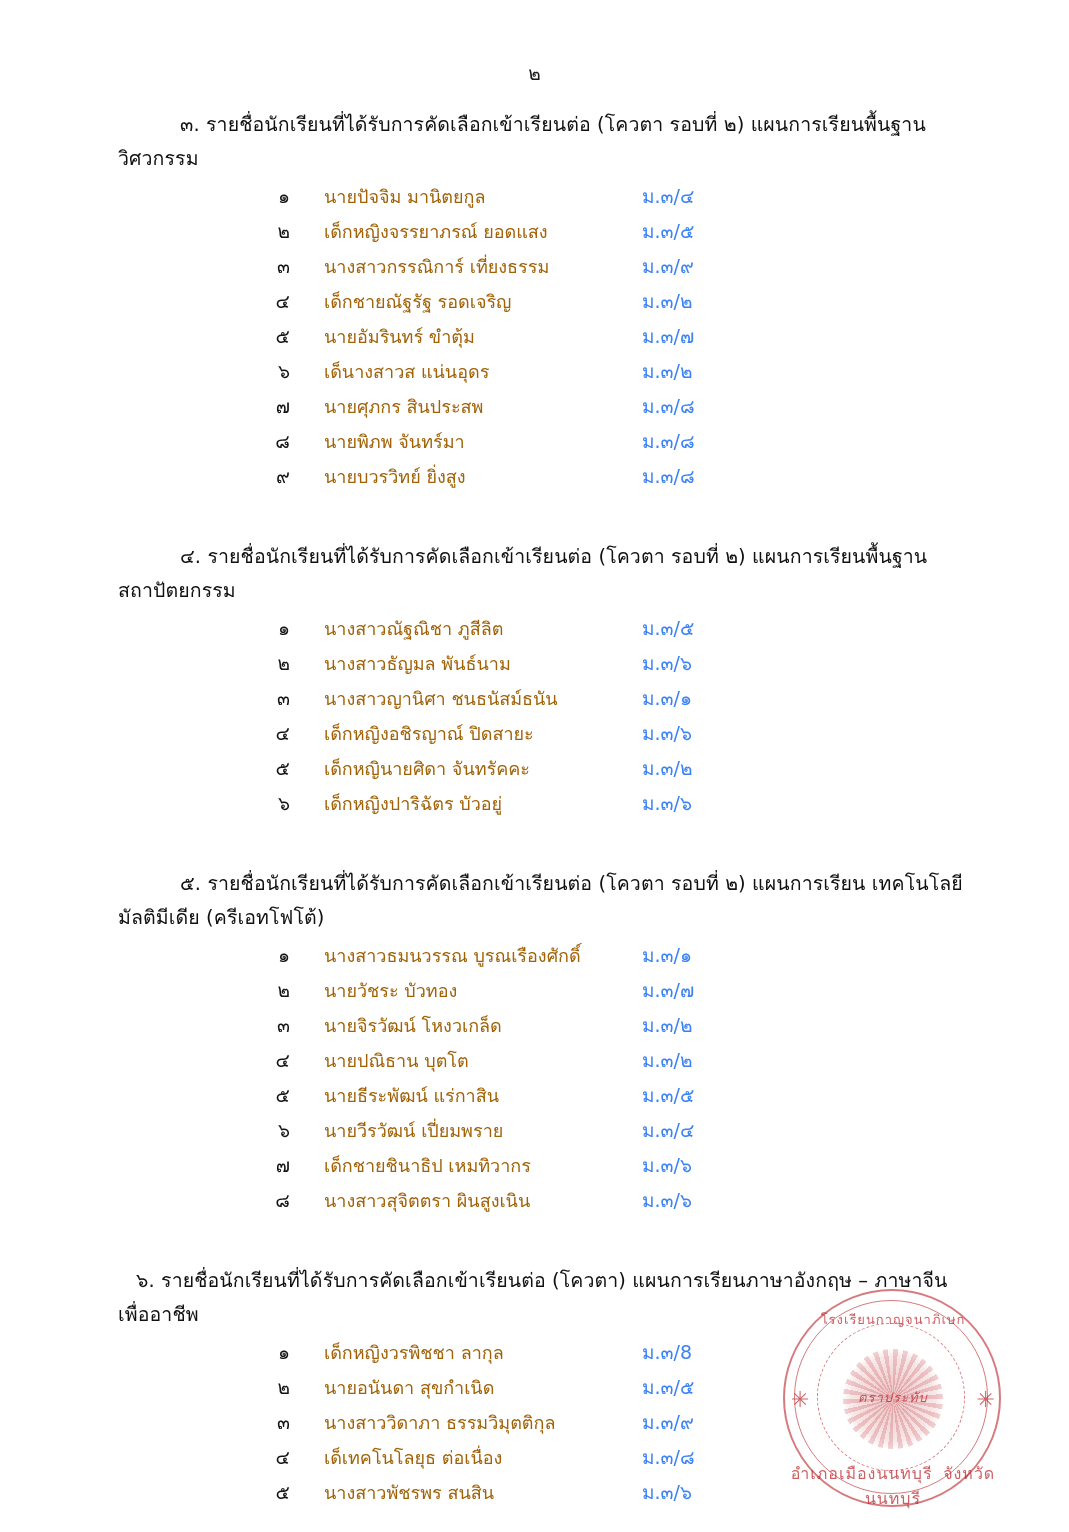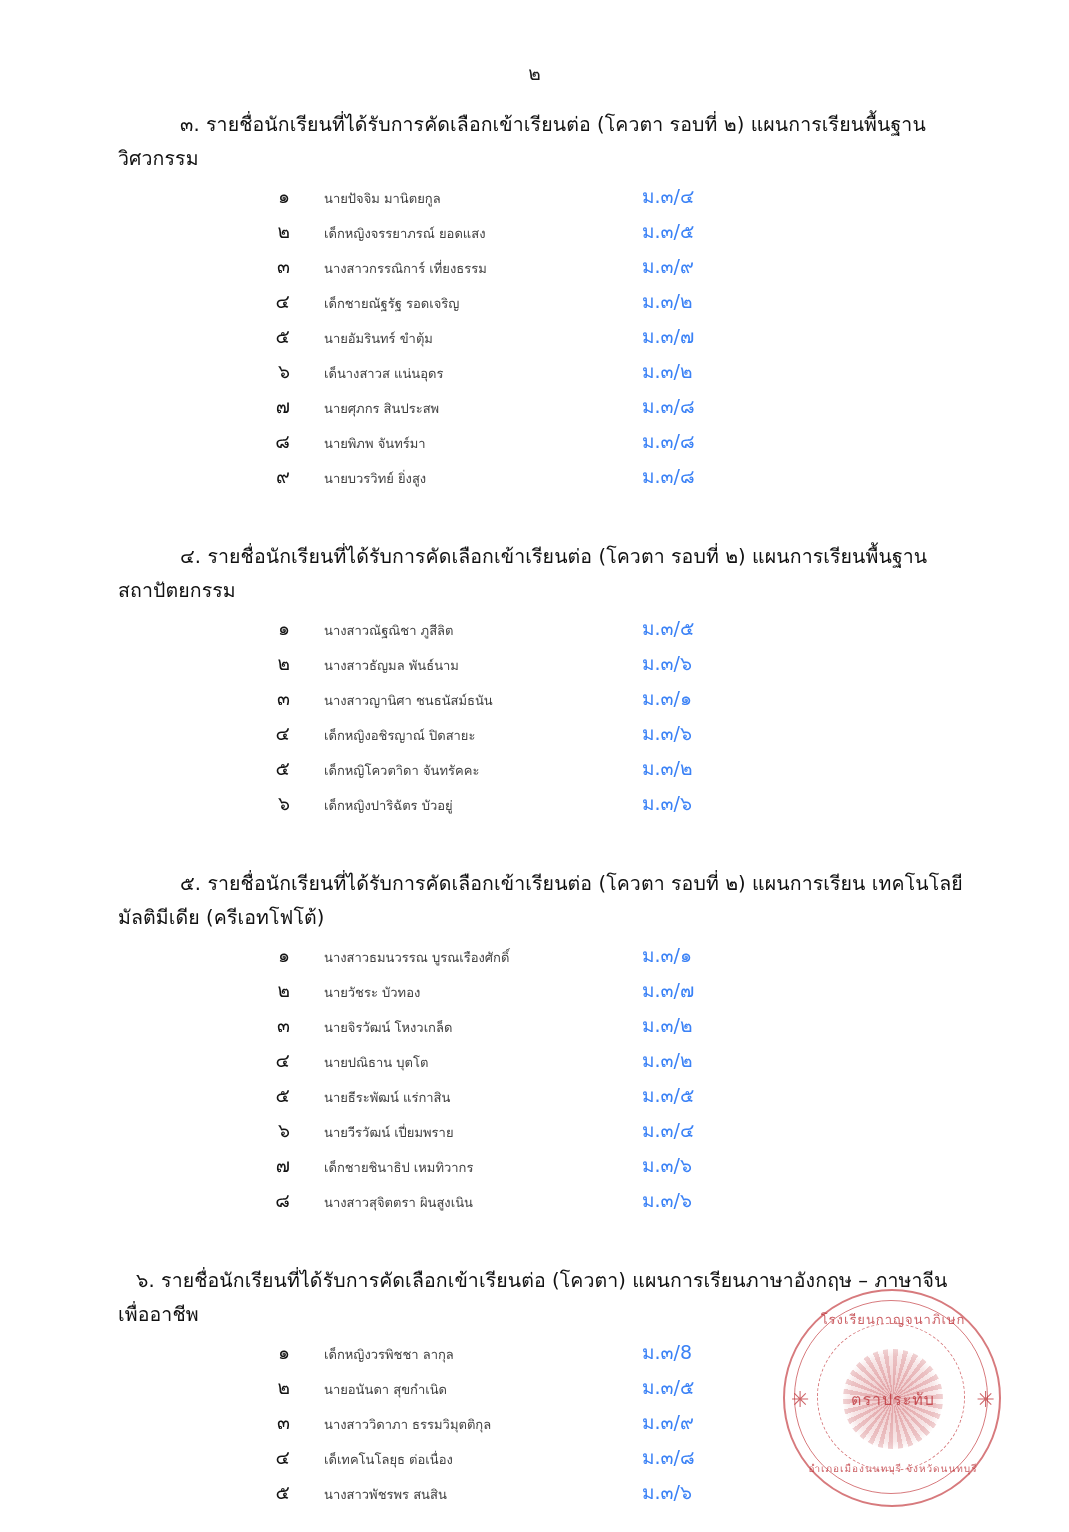--- a/index.html
+++ b/index.html
@@ -57,22 +57,22 @@
   .row .num {
     width: 206px;
     text-align: right;
     padding-right: 34px;
     box-sizing: border-box;
     font-size: 19px;
     color: #141414;
   }
   .row .name {
     width: 318px;
-    font-size: 13px;
-    color: #404040;
+    font-size: 18px;
+    color: #a16207;
     white-space: nowrap;
   }
   .row .cls {
     font-size: 19px;
     color: #3b82f6;
     white-space: nowrap;
   }
   .gap-md { height: 16px; }
 
   
@@ -97,22 +97,22 @@
   .seal .seal-text-mid {
     position: absolute;
     left: 0;
     width: 232px;
     text-align: center;
     color: rgba(185, 35, 42, 0.72);
     font-size: 13px;
     letter-spacing: 1px;
   }
   .seal .seal-text-top { top: 26px; }
-  .seal .seal-text-mid { top: 104px; font-size: 16px; }
-  .seal .seal-text-bottom { top: 178px; font-size: 10px; }
+  .seal .seal-text-mid { top: 104px; font-size: 13px; font-style: italic; }
+  .seal .seal-text-bottom { top: 178px; font-size: 16px; font-family: Liberation Mono, monospace; }
   .seal .star {
     position: absolute;
     color: rgba(185, 35, 42, 0.7);
     font-size: 22px;
   }
   .seal .star-l { left: 14px; top: 104px; }
   .seal .star-r { right: 14px; top: 104px; }
   .seal .emblem {
     position: absolute;
     left: 66px;
@@ -205,21 +205,21 @@
           <span class="name">นางสาวญานิศา ชนธนัสม์ธนัน</span>
           <span class="cls">ม.๓/๑</span>
         </div>
         <div class="row">
           <span class="num">๔</span>
           <span class="name">เด็กหญิงอชิรญาณ์ ปิดสายะ</span>
           <span class="cls">ม.๓/๖</span>
         </div>
         <div class="row">
           <span class="num">๕</span>
-          <span class="name">เด็กหญิโควตาิดา จันทรัคคะ</span>
+          <span class="name">เด็กหญินายศิดา จันทรัคคะ</span>
           <span class="cls">ม.๓/๒</span>
         </div>
         <div class="row">
           <span class="num">๖</span>
           <span class="name">เด็กหญิงปาริฉัตร บัวอยู่</span>
           <span class="cls">ม.๓/๖</span>
         </div>
       </div>
     </div>
 

